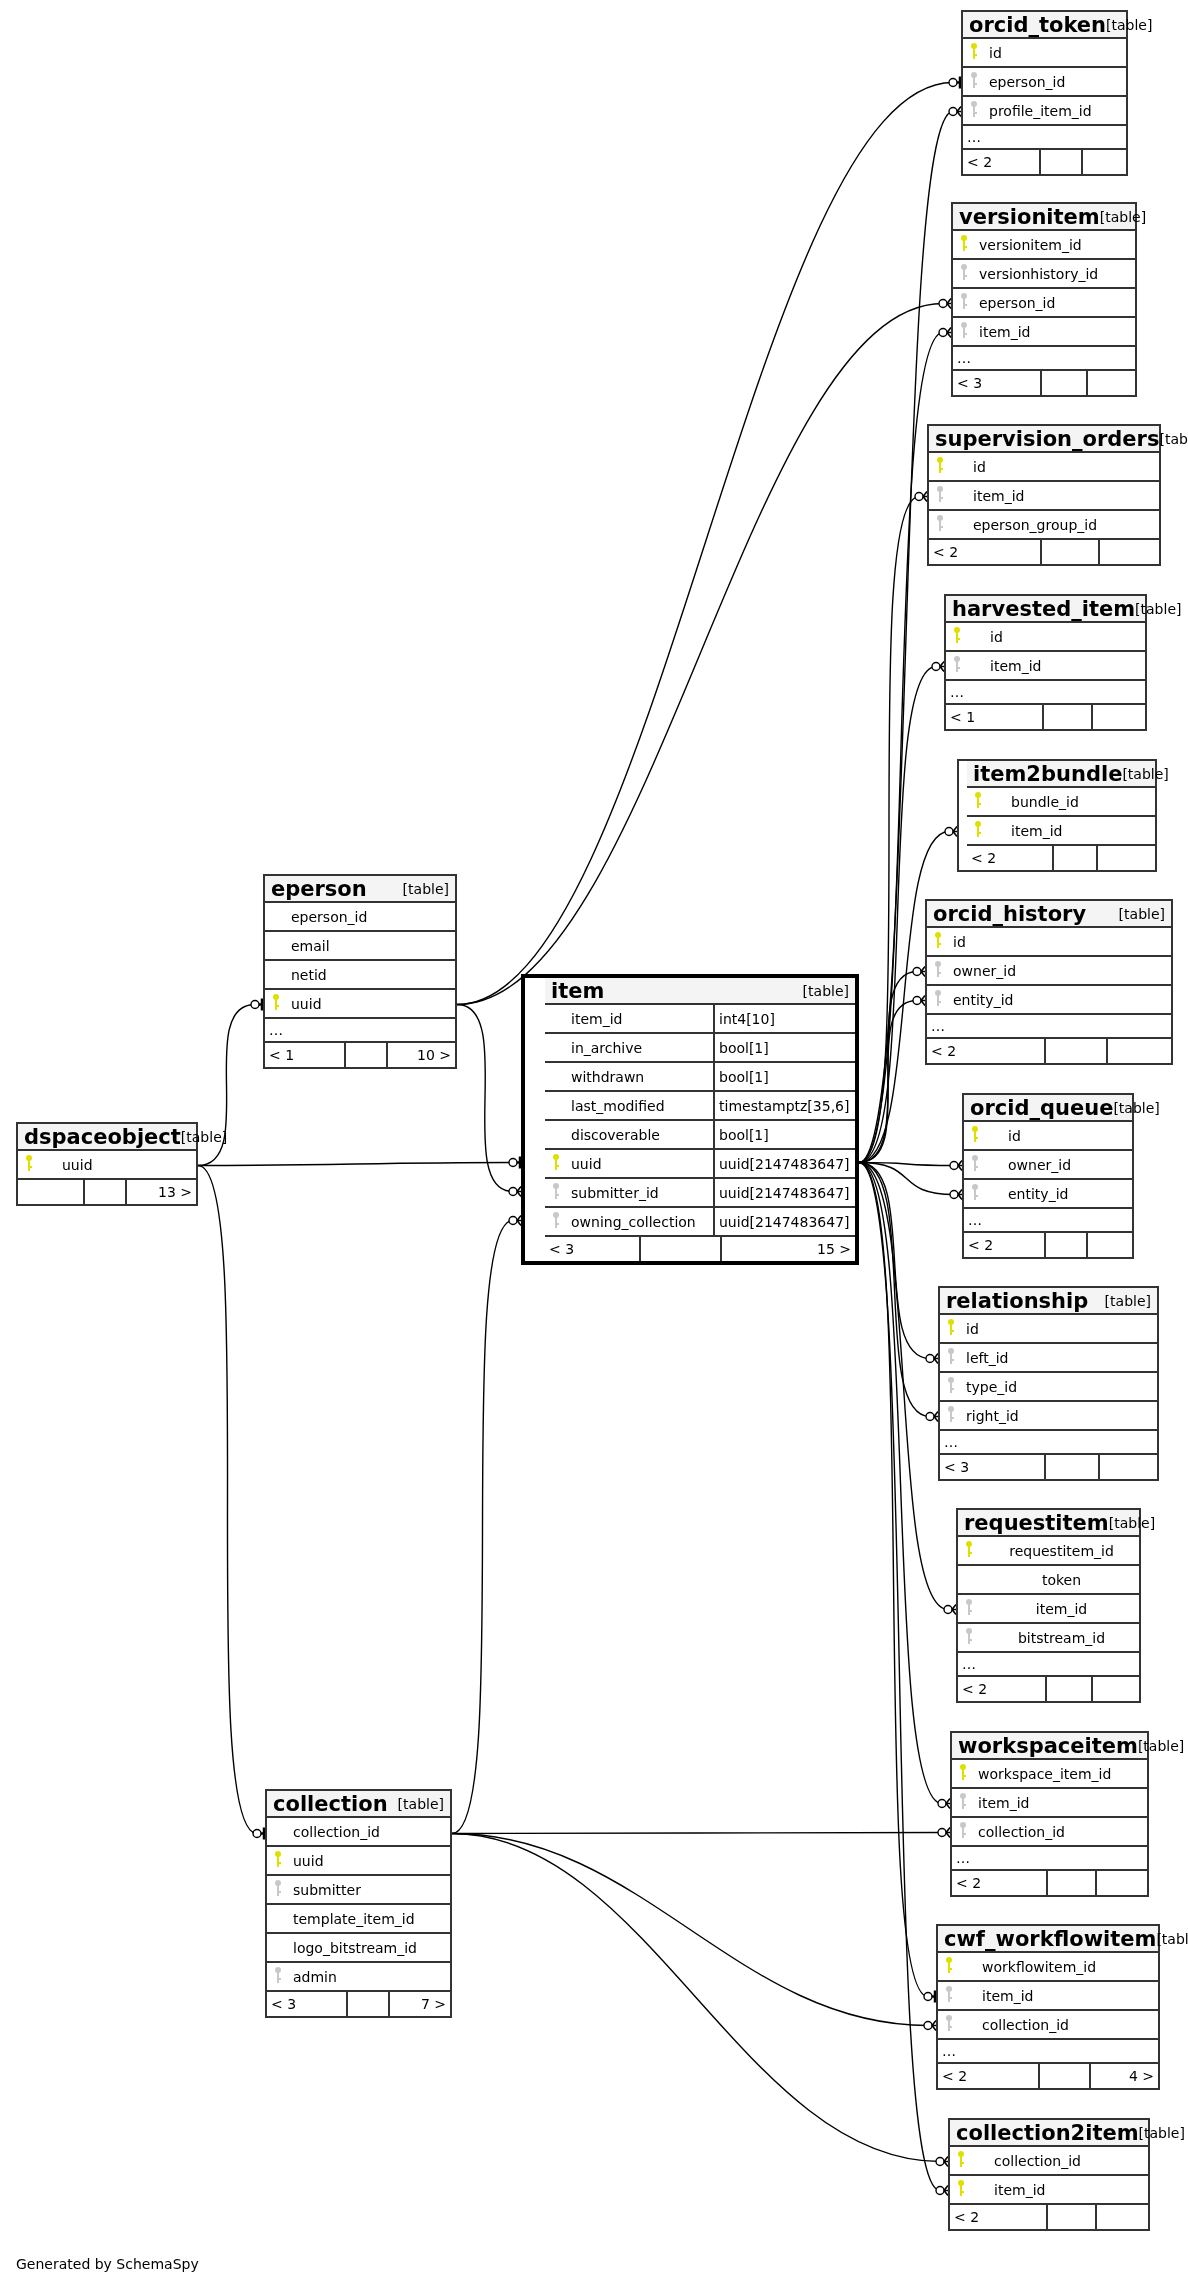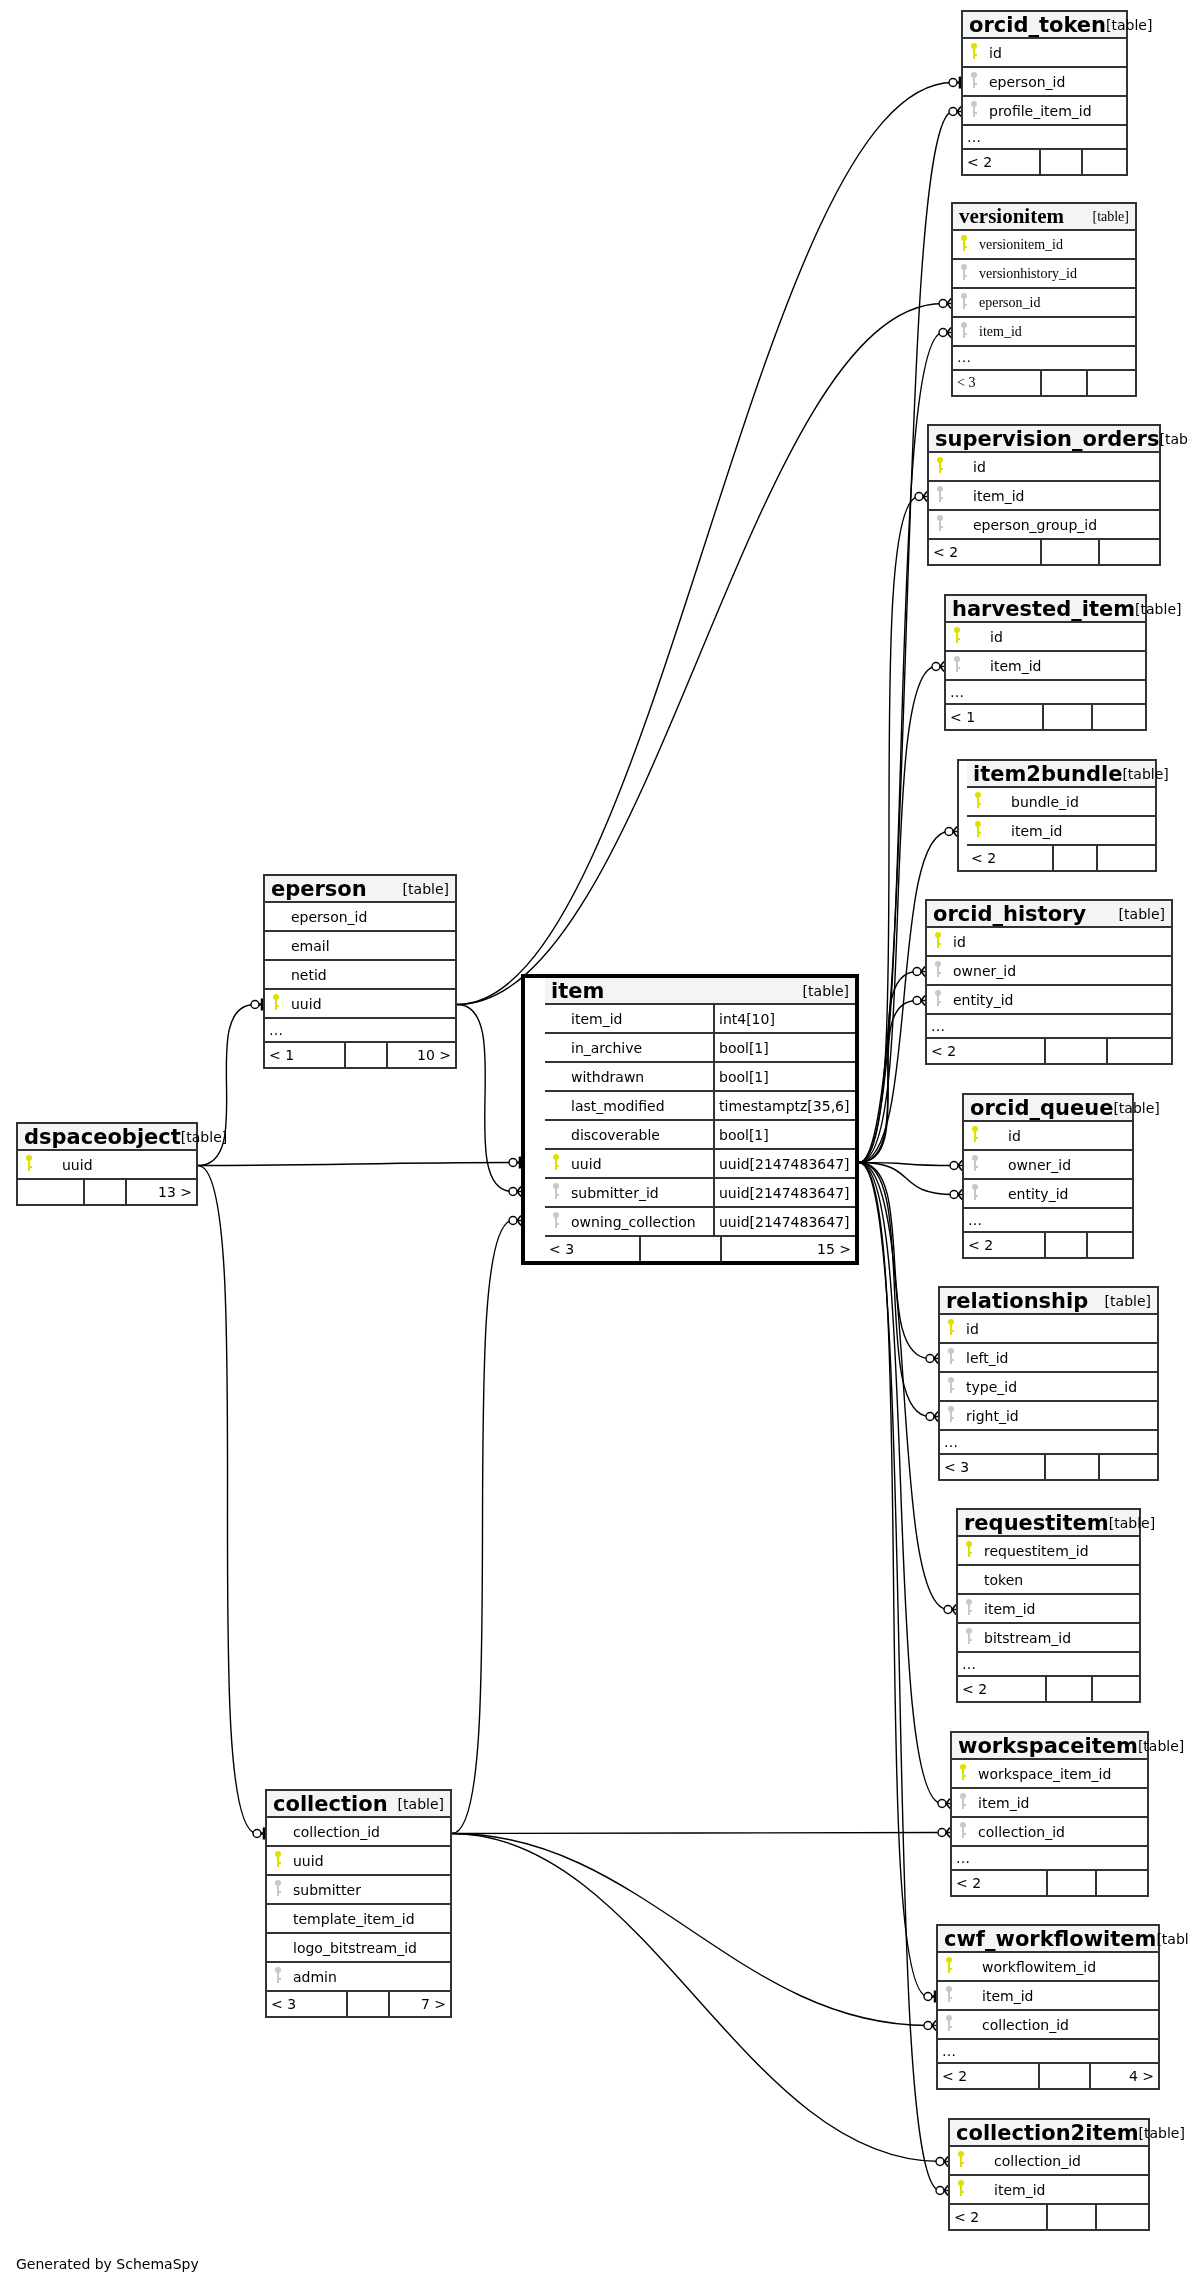--- a/index.html
+++ b/index.html
@@ -143,21 +143,21 @@
       <span class="col">profile_item_id</span>
 
     </div>
       <div class="row more">…</div>
       <div class="foot">
         <div style="width:80px">&lt; 2</div>
         <div style="width:43px"></div>
         <div style="width:44px"></div>
       </div>
     </div>
-    <div class="tbl" style="left: 951px; top: 202px; width: 186px; font-family: Liberation Serif, serif;">
+    <div class="tbl" style="left: 951px; top: 202px; width: 186px;">
       <div class="hdr">
     <span class="name">versionitem</span>
     <span class="kind">[table]</span>
       </div>
       <div class="row">
       <span class="key">
           <span><svg class="keyicon" viewBox="0 0 8 18">
               <circle cx="4" cy="4" r="3" fill="#e0e000"></circle>
               <rect x="3" y="6" width="2" height="11" fill="#e0e000"></rect>
               <rect x="5" y="12" width="2" height="2" fill="#e0e000"></rect>
@@ -456,21 +456,21 @@
       <span class="col">right_id</span>
 
     </div>
       <div class="row more">…</div>
       <div class="foot">
         <div style="width:108px">&lt; 3</div>
         <div style="width:55px"></div>
         <div style="width:58px"></div>
       </div>
     </div>
-    <div class="tbl" style="left: 956px; top: 1508px; width: 185px;">
+    <div class="tbl" style="left: 956px; top: 1508px; width: 185px; text-align: center;">
       <div class="hdr">
     <span class="name">requestitem</span>
     <span class="kind">[table]</span>
       </div>
       <div class="row">
       <span class="key">
           <span><svg class="keyicon" viewBox="0 0 8 18">
               <circle cx="4" cy="4" r="3" fill="#e0e000"></circle>
               <rect x="3" y="6" width="2" height="11" fill="#e0e000"></rect>
               <rect x="5" y="12" width="2" height="2" fill="#e0e000"></rect>

